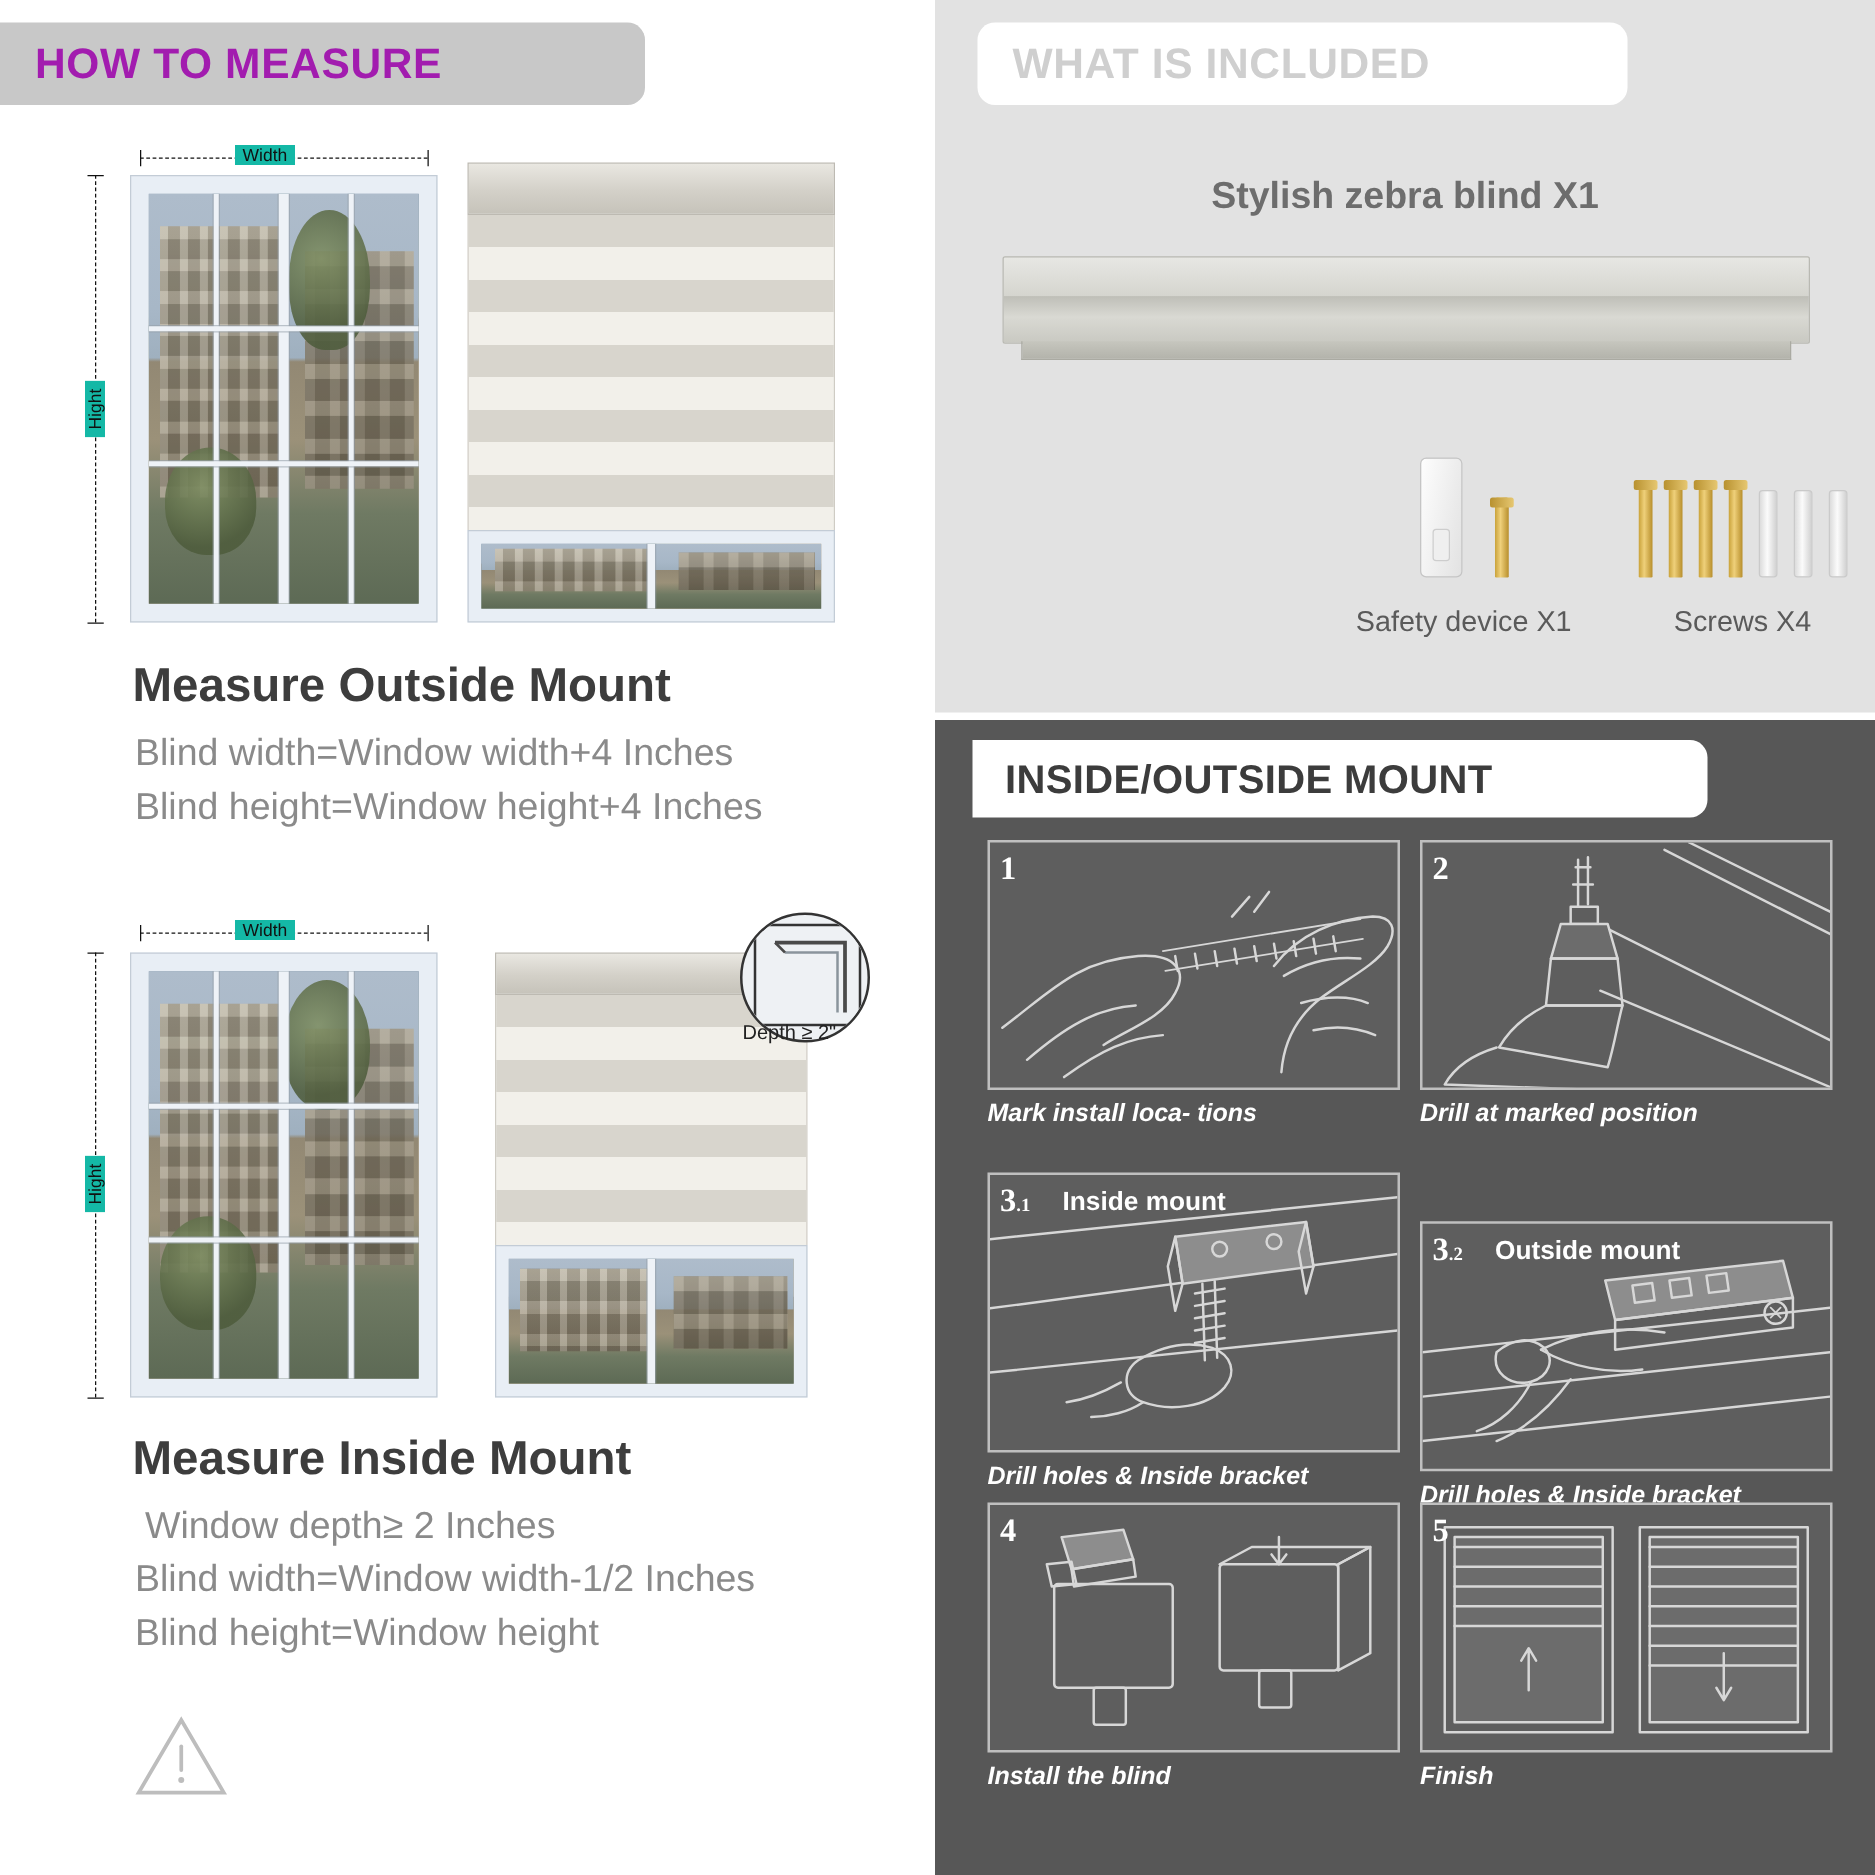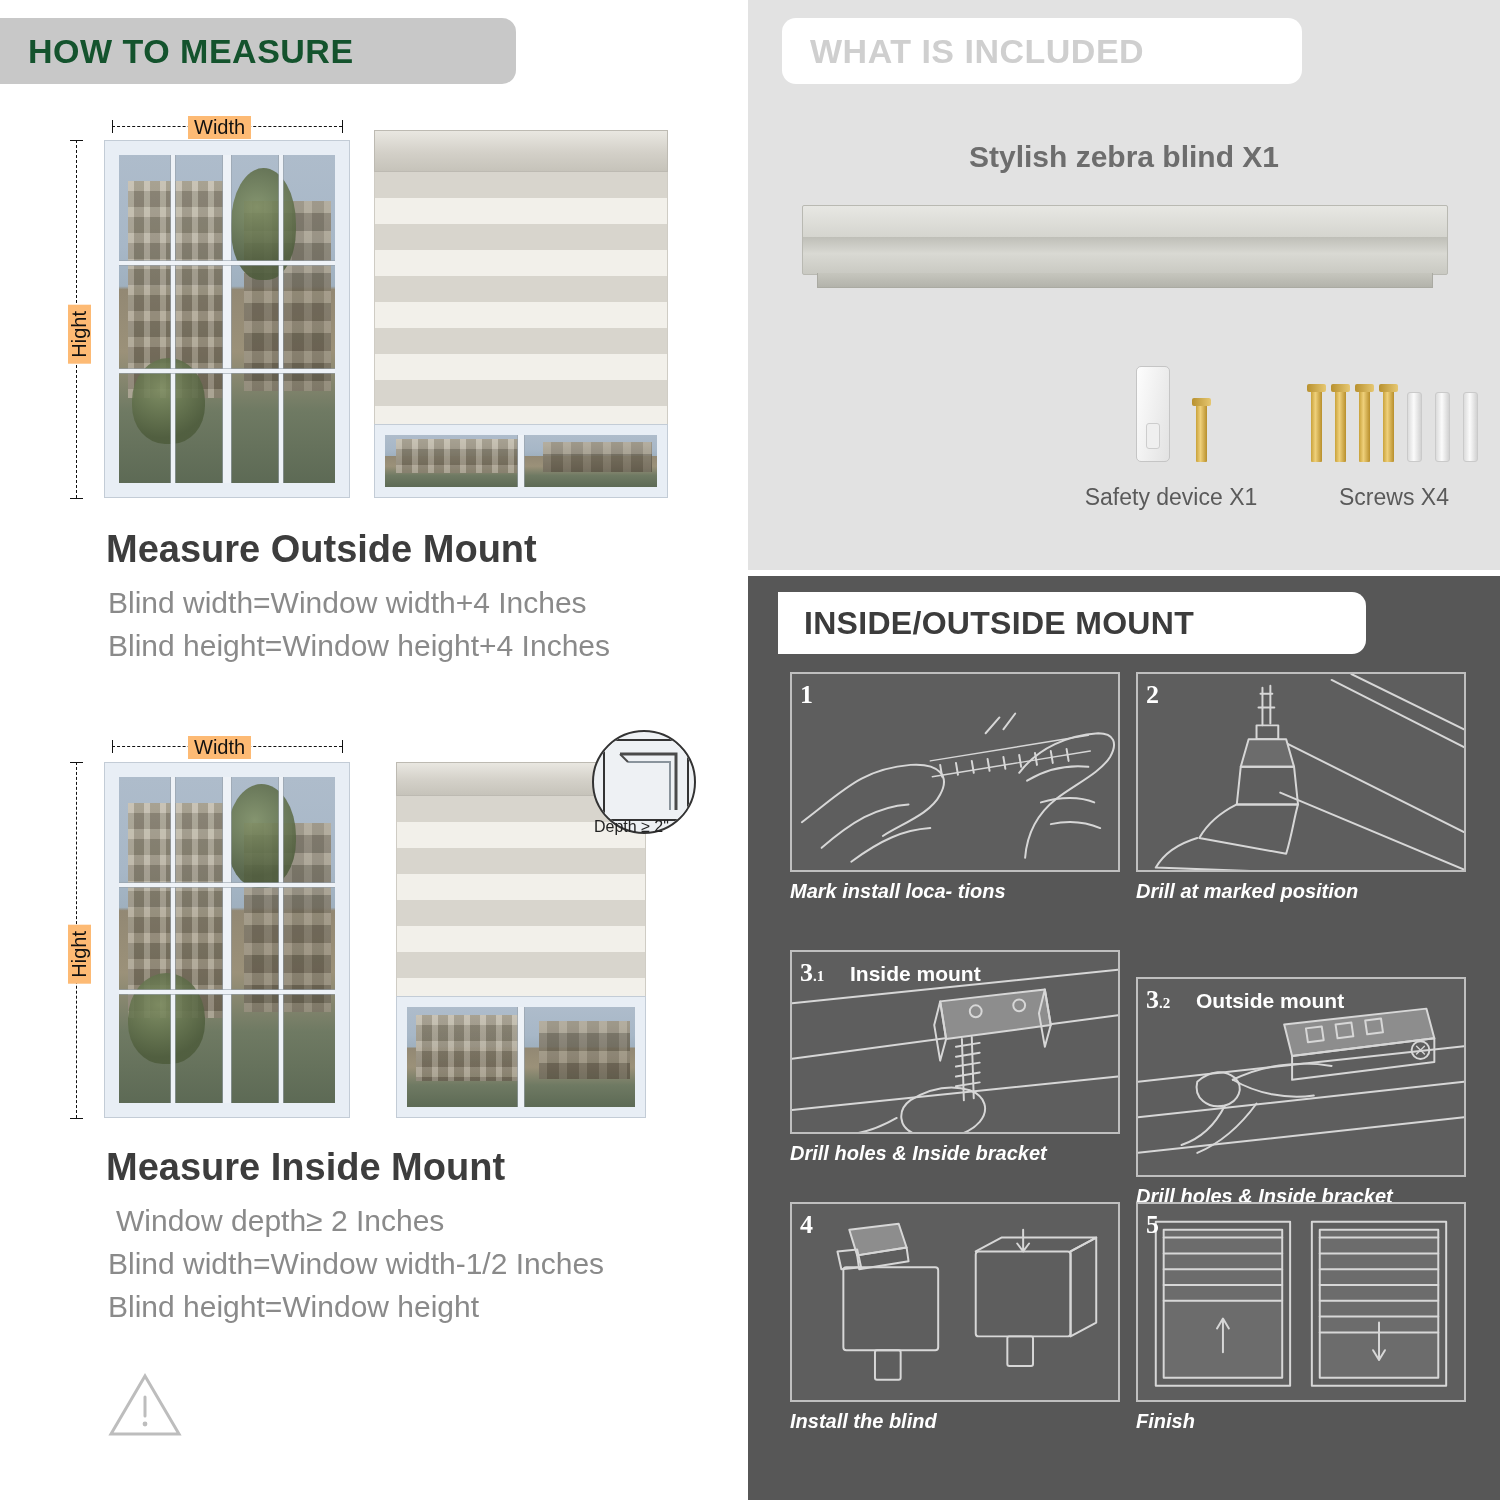--- a/index.html
+++ b/index.html
@@ -24,35 +24,35 @@
   .hdr-pill {
     position: absolute;
     display: flex; align-items: center;
     padding: 0 28px;
     border-radius: 0 14px 14px 0;
     font-weight: bold;
     letter-spacing: 0.5px;
   }
   #howto-hdr {
     left: 0; top: 18px; height: 66px; width: 516px;
-    background: #c8c8c8; color: #14532d; font-size: 34px;
+    background: #c8c8c8; color: #a21caf; font-size: 34px;
   }
   .dimline { position: absolute; }
   .dim-h {
     border-top: 1px dashed #111;
     height: 0;
   }
   .dim-v {
     border-left: 1px dashed #111;
     width: 0;
   }
   .dim-label {
     position: absolute;
-    font-size: 20px; color: #111;
-    background: #fdba74; padding: 0 6px;
+    font-size: 14px; color: #111;
+    background: #14b8a6; padding: 0 6px;
     font-family: "Liberation Sans", sans-serif;
   }
   .dim-cap {
     position: absolute;
     border-left: 1px solid #111;
     width: 0; height: 13px;
   }
   .dim-cap-h {
     position: absolute;
     border-top: 1px solid #111;
@@ -462,21 +462,21 @@
           <path d="M100 132 C 84 140, 70 152, 62 166 L 150 182 C 156 162, 158 146, 162 132 Z"></path>
           <path d="M60 166 C 40 172, 26 182, 18 196 L 130 200"></path>
           <path d="M124 20 L136 20 M122 34 L138 34"></path>
         </svg>
         <div class="step-num">2</div>
       </div>
       <div class="step-cap">Drill at  marked position</div>
     </div>
 
     <div class="step" style="left:42px; top:362px;">
-      <div class="step-img" style="width:330px; height:184px;margin-top:12px;">
+      <div class="step-img" style="width:330px; height:224px;">
         <svg class="sketch" viewBox="0 0 330 200">
           <path d="M0 52 L330 18 M0 108 L330 64 M0 160 L330 126"></path>
           <path d="M150 50 L256 38 L262 74 L156 88 Z" class="fillpale"></path>
           <path d="M150 50 L156 88 L150 110 L144 74 Z"></path>
           <path d="M256 38 L262 74 L256 96 L250 62 Z"></path>
           <circle cx="186" cy="60" r="6"></circle>
           <circle cx="230" cy="54" r="6"></circle>
           <path d="M172 88 L174 150 M182 86 L184 148"></path>
           <path d="M166 96 L190 92 M166 106 L190 102 M166 116 L190 112 M166 126 L190 122 M166 136 L190 132"></path>
           <path d="M120 150 C 140 138, 160 134, 180 140 C 196 146, 200 160, 190 172 C 176 188, 146 192, 124 184 C 108 178, 106 160, 120 150 Z"></path>

